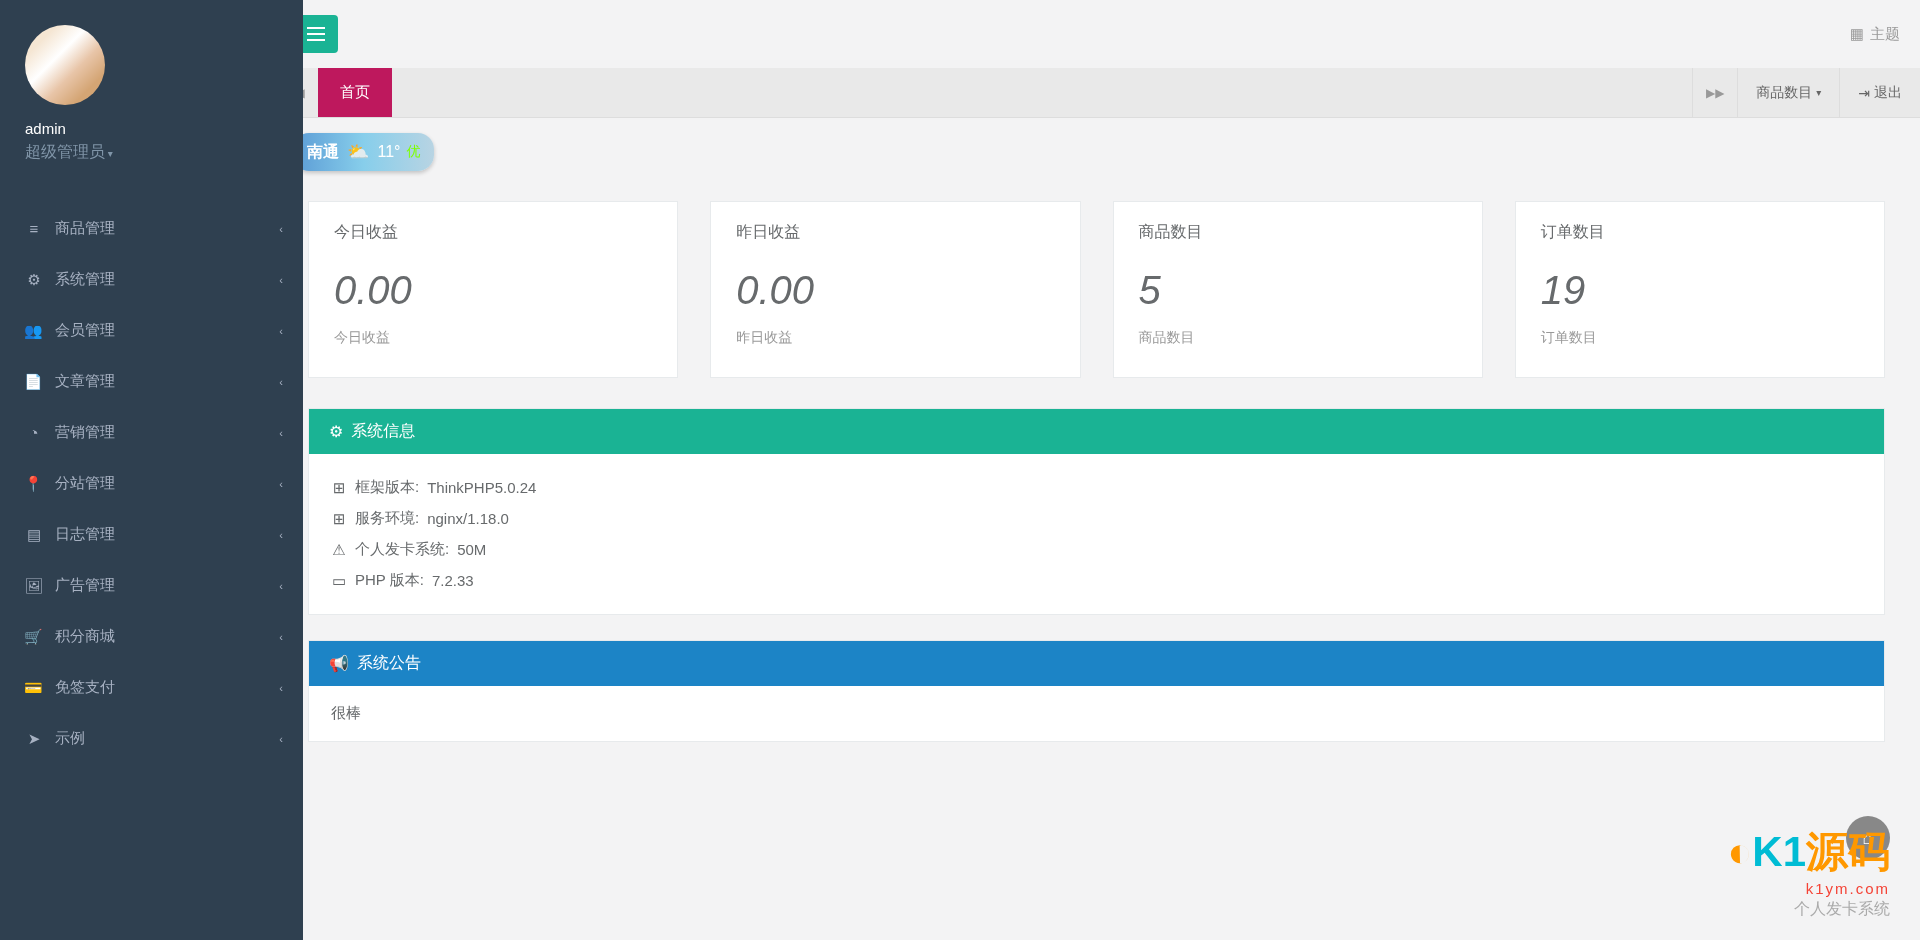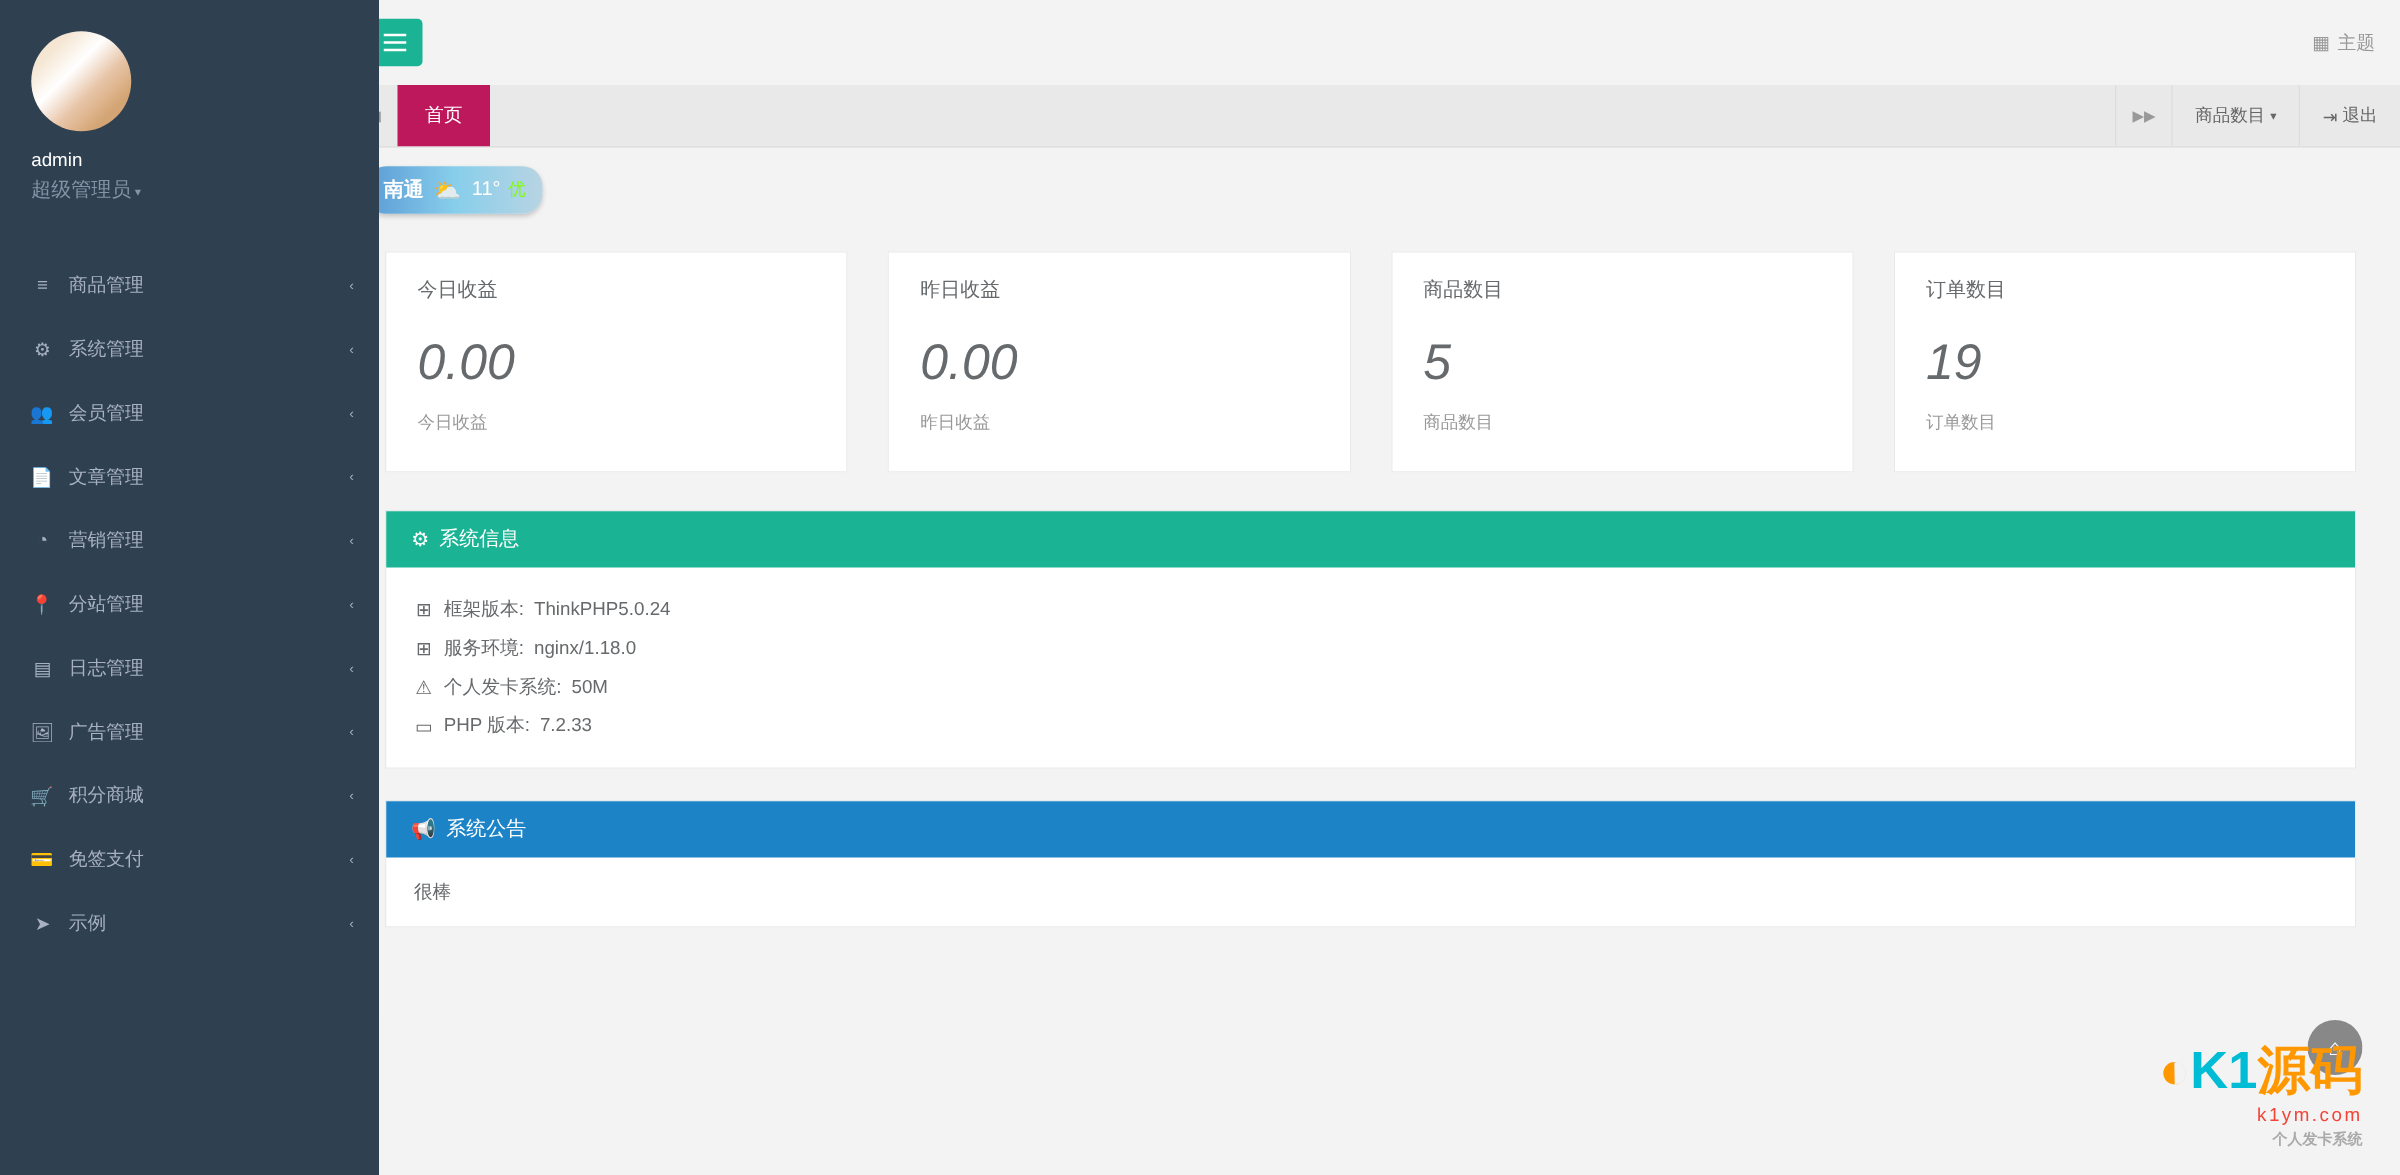--- a/index.html
+++ b/index.html
@@ -63,21 +63,21 @@
     
     
     .float-home { position: fixed; right: 30px; bottom: 80px; width: 44px; height: 44px; border-radius: 50%; background: #888; color: #fff; display: flex; align-items: center; justify-content: center; cursor: pointer; font-size: 18px; }
     
     
     .watermark { position: fixed; right: 30px; bottom: 20px; text-align: right; }
     .watermark-logo { font-size: 42px; font-weight: bold; }
     .watermark-logo .o { color: #ff9800; }
     .watermark-logo .t { color: #00bcd4; }
     .watermark-url { color: #f44336; font-size: 15px; letter-spacing: 2px; }
-    .watermark-sub { color: #aaa; font-size: 12px; margin-top: 2px; font-weight: bold; }
+    .watermark-sub { color: #aaa; font-size: 16px; margin-top: 2px; }
   </style>
 </head>
 <body>
 
 <aside class="sidebar">
   <div class="avatar-section">
     <div class="avatar"></div>
     <div class="username">admin</div>
     <div class="role">超级管理员</div>
   </div>

